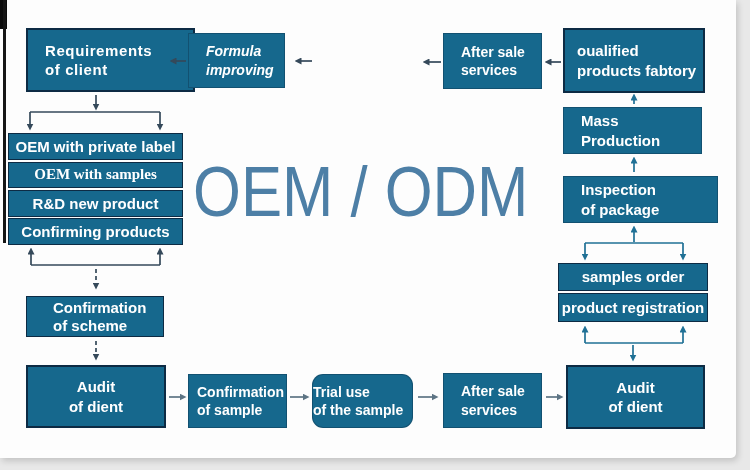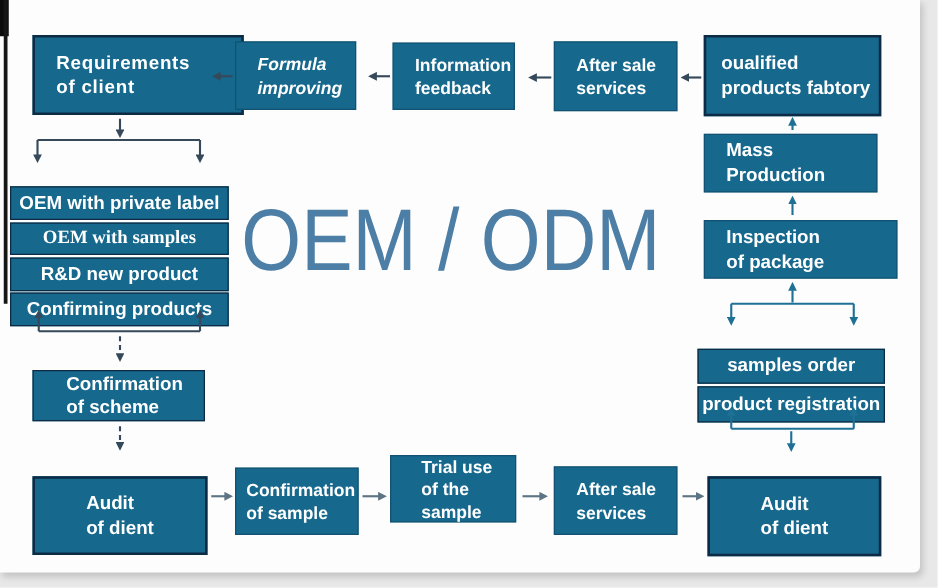--- a/index.html
+++ b/index.html
@@ -26,21 +26,21 @@
     white-space:nowrap;letter-spacing:0px;
   }
   .box{
     position:absolute;box-sizing:border-box;
     background:var(--box-fill,#16688d);
     color:#ffffff;font-weight:700;font-size:14px;line-height:1.3;
     white-space:pre-line;
     display:flex;flex-direction:column;justify-content:center;
   }
   .al{align-items:flex-start;text-align:left;padding-left:17px;padding-right:4px;}
-  .ac{align-items:center;margin-top:16px;}
+  .ac{align-items:center;text-align:center;}
   .bd{border:2px solid var(--box-border-dark,#0d2b44);}
   .bd2{border:1.5px solid var(--box-border-dark,#0d2b44);}
   .bs{border:1px solid rgba(12,48,72,0.40);}
   .fs15{font-size:15px;}
   .lsp{letter-spacing:0.6px;}
   .arrows{position:absolute;left:0;top:0;width:750px;height:470px;pointer-events:none;}
   .arrows path{fill:none;stroke-width:1.7;}
   .ad{stroke:var(--arrow-dark,#35495a);}
   .at{stroke:var(--arrow-teal,#1f7095);}
   .ag{stroke:var(--arrow-gray,#5d7484);}
@@ -54,39 +54,37 @@
 
     <div class="scan-corner"></div>
     <div class="scan-line"></div>
 
     <div class="title">OEM / ODM</div>
 
     <div class="box al bd fs15 lsp" style="left:26px;top:28px;width:169px;height:64px;">Requirements
 of client</div>
     <div class="box al bs" style="left:188px;top:33px;width:97px;height:55px;font-style:italic;">Formula
 improving</div>
-    <div class="box al bs" style="left:314px;top:34px;width:98px;height:54px;">Information
-feedback</div>
     <div class="box al bs" style="left:443px;top:33px;width:99px;height:56px;">After sale
 services</div>
     <div class="box al bd fs15" style="left:563px;top:28px;width:142px;height:65px;padding-left:12px;">oualified
 products fabtory</div>
 
     <div class="box al bs fs15" style="left:563px;top:107px;width:139px;height:47px;">Mass
 Production</div>
     <div class="box al bs fs15" style="left:563px;top:176px;width:155px;height:47px;padding-left:17px;">Inspection
 of package</div>
     <div class="box ac bd2 fs15" style="left:558px;top:263px;width:150px;height:28px;">samples order</div>
     <div class="box ac bd2 fs15" style="left:558px;top:293px;width:150px;height:29px;">product registration</div>
     <div class="box ac bd fs15" style="left:566px;top:365px;width:139px;height:64px;">Audit
 of dient</div>
 
     <div class="box al bs" style="left:443px;top:373px;width:99px;height:55px;">After sale
 services</div>
-    <div class="box al bs" style="left:312px;top:364px;width:101px;height:54px;padding-left:24px;">Trial use
+    <div class="box al bs" style="left:312px;top:374px;width:101px;height:54px;padding-left:0;border-radius:11px;">Trial use
 of the sample</div>
     <div class="box al bs" style="left:188px;top:374px;width:99px;height:54px;padding-left:8px;">Confirmation
 of sample</div>
     <div class="box ac bd fs15" style="left:26px;top:365px;width:140px;height:63px;">Audit
 of dient</div>
 
     <div class="box al bd2 fs15" style="left:26px;top:296px;width:138px;height:41px;padding-left:26px;line-height:1.2;">Confirmation
 of scheme</div>
     <div class="box ac bd2 fs15" style="left:8px;top:133px;width:175px;height:27px;">OEM with private label</div>
     <div class="box ac bd2 fs15" style="left:8px;top:162px;width:175px;height:26px;font-family:Liberation Serif, serif;">OEM with samples</div>

